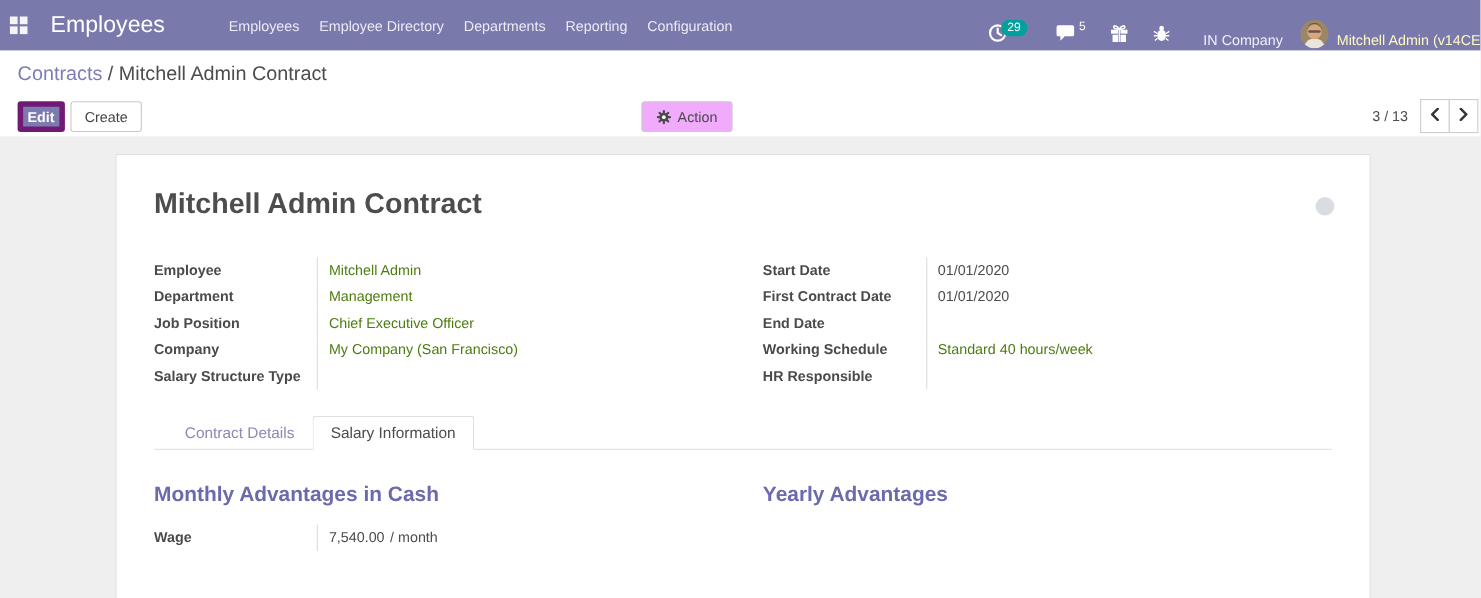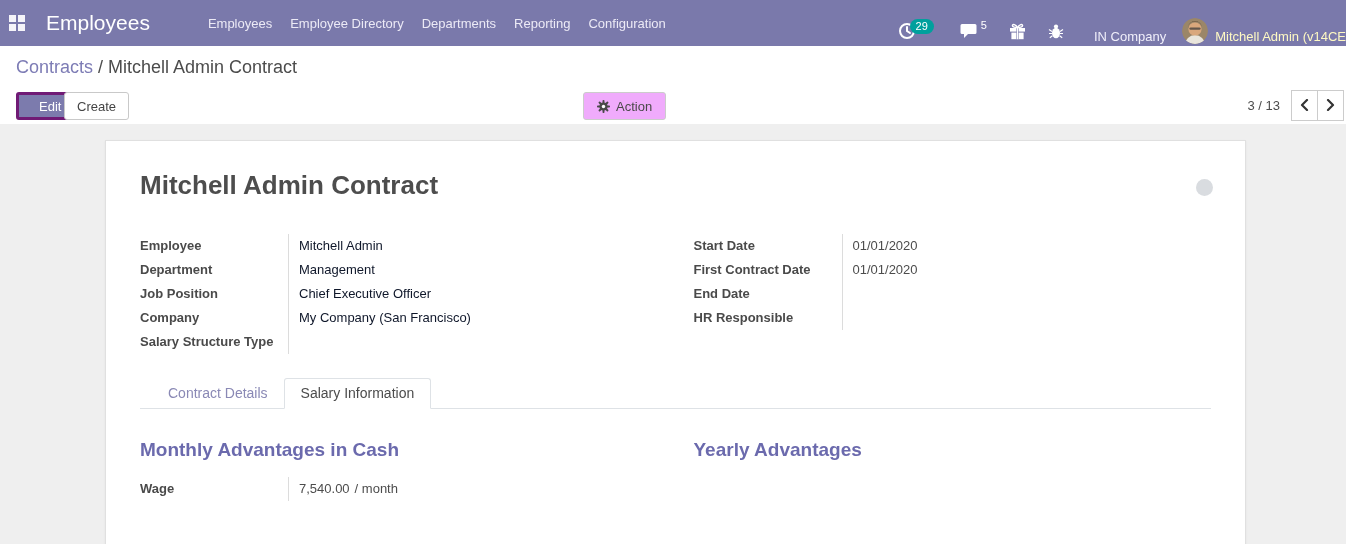--- a/index.html
+++ b/index.html
@@ -25,21 +25,21 @@
   .avatar { width:26px; height:26px; border-radius:50%; overflow:hidden; flex:none; }
   .user-name { font-size:13px; color:#fef9c3; margin-left:7px; white-space:nowrap; }
   .mr26{margin-right:26px;} .mr22{margin-right:22px;} .mr20{margin-right:20px;}
 
   
   .control-panel { position:absolute; top:46px; left:0; width:1346px; height:78px; background:#fff;text-align:right; }
   .breadcrumb { position:absolute; left:16px; top:11px; font-size:18px; color:#4c4c4c; }
   .breadcrumb .bc-link { color:#7d7cb5; cursor:pointer; }
   .btn { position:absolute; top:46px; height:28px; font-size:13px; border-radius:3px;
          display:inline-flex; align-items:center; cursor:pointer; font-family:"Liberation Sans",sans-serif; }
-  .btn-edit { left:16px; padding:0 20px; background:#7c7bad; border:3px solid #701a75; color:#fff; }
+  .btn-edit { left:16px; padding:0 4px; background:#7c7bad; border:5px solid #701a75; color:#fff;font-weight:bold; }
   .btn-create { left:64px; padding:0 12px; background:#fff; border:1px solid #c9c9c9; color:#444; }
   .btn-action { left:583px; padding:0 13px; background:#f0abfc; border:1px solid #ccc; color:#494949; gap:6px; }
   .pager-text { position:absolute; right:66px; top:52px; font-size:13px; color:#4c4c4c; }
   .pager-btns { position:absolute; right:2px; top:44px; display:flex; }
   .pager-btn { width:27px; height:31px; background:#fff; border:1px solid #ccc;
                display:flex; align-items:center; justify-content:center; cursor:pointer; }
   .pager-btn + .pager-btn { margin-left:-1px; }
 
   
   .content { position:absolute; top:132px; left:0; width:1346px; height:412px; background:#efefef; }
@@ -47,21 +47,21 @@
            background:#fff; border:1px solid #e0e0e0; box-shadow:0 1px 2px rgba(0,0,0,.06);
            padding:0 34px; }
   .sheet-title { margin-top:29px; font-size:26px; font-weight:bold; color:#4d4d4d; }
   .status-dot { position:absolute; top:38px; right:32px; width:17px; height:17px;
                 border-radius:50%; background:#d9dce0; cursor:pointer; }
 
   .groups { display:grid; grid-template-columns:1fr 1fr; column-gap:36px; margin-top:33px; }
   .frow { display:flex; min-height:24px; line-height:24px; }
   .flabel { width:148px; flex:none; font-size:13px; font-weight:bold; color:#4a4a4a; padding-right:8px; }
   .fvalue { flex:1; border-left:1px solid #dcdcdc; padding-left:10px; font-size:13px; color:#4c4c4c; }
-  .flink { color:#0f172a; cursor:pointer; }
+  .flink { color:#4d7c0f; cursor:pointer; }
 
   .tabs { margin-top:24px; border-bottom:1px solid #dee2e6; padding-left:12px;
           display:flex; height:31px; align-items:flex-end; }
   .tab { padding:0 16px; line-height:29px; font-size:14px; cursor:pointer; }
   .tab-inactive { color:#8a89b5; }
   .tab-active { background:#fff; border:1px solid #dee2e6; border-bottom:1px solid #fff;
                 margin-bottom:-1px; border-radius:3px 3px 0 0; color:#4c4c4c; }
 
   .tab-content { display:grid; grid-template-columns:1fr 1fr; column-gap:36px; margin-top:30px; }
   .section-heading { font-size:19px; font-weight:bold; color:#6b6aad; margin-bottom:16px; }
@@ -224,20 +224,24 @@
         </div>
         <div class="frow">
           <div class="flabel">First Contract Date</div>
           <div class="fvalue"><span>01/01/2020</span></div>
         </div>
         <div class="frow">
           <div class="flabel">End Date</div>
           <div class="fvalue"><span></span></div>
         </div>
         <div class="frow">
+          <div class="flabel">Working Schedule</div>
+          <div class="fvalue"><span class="flink">Standard 40 hours/week</span></div>
+        </div>
+        <div class="frow">
           <div class="flabel">HR Responsible</div>
           <div class="fvalue"><span></span></div>
         </div>
       </div>
     </div>
 
     <div class="tabs">
       <div class="tab tab-inactive">Contract Details</div>
       <div class="tab tab-active">Salary Information</div>
     </div>

